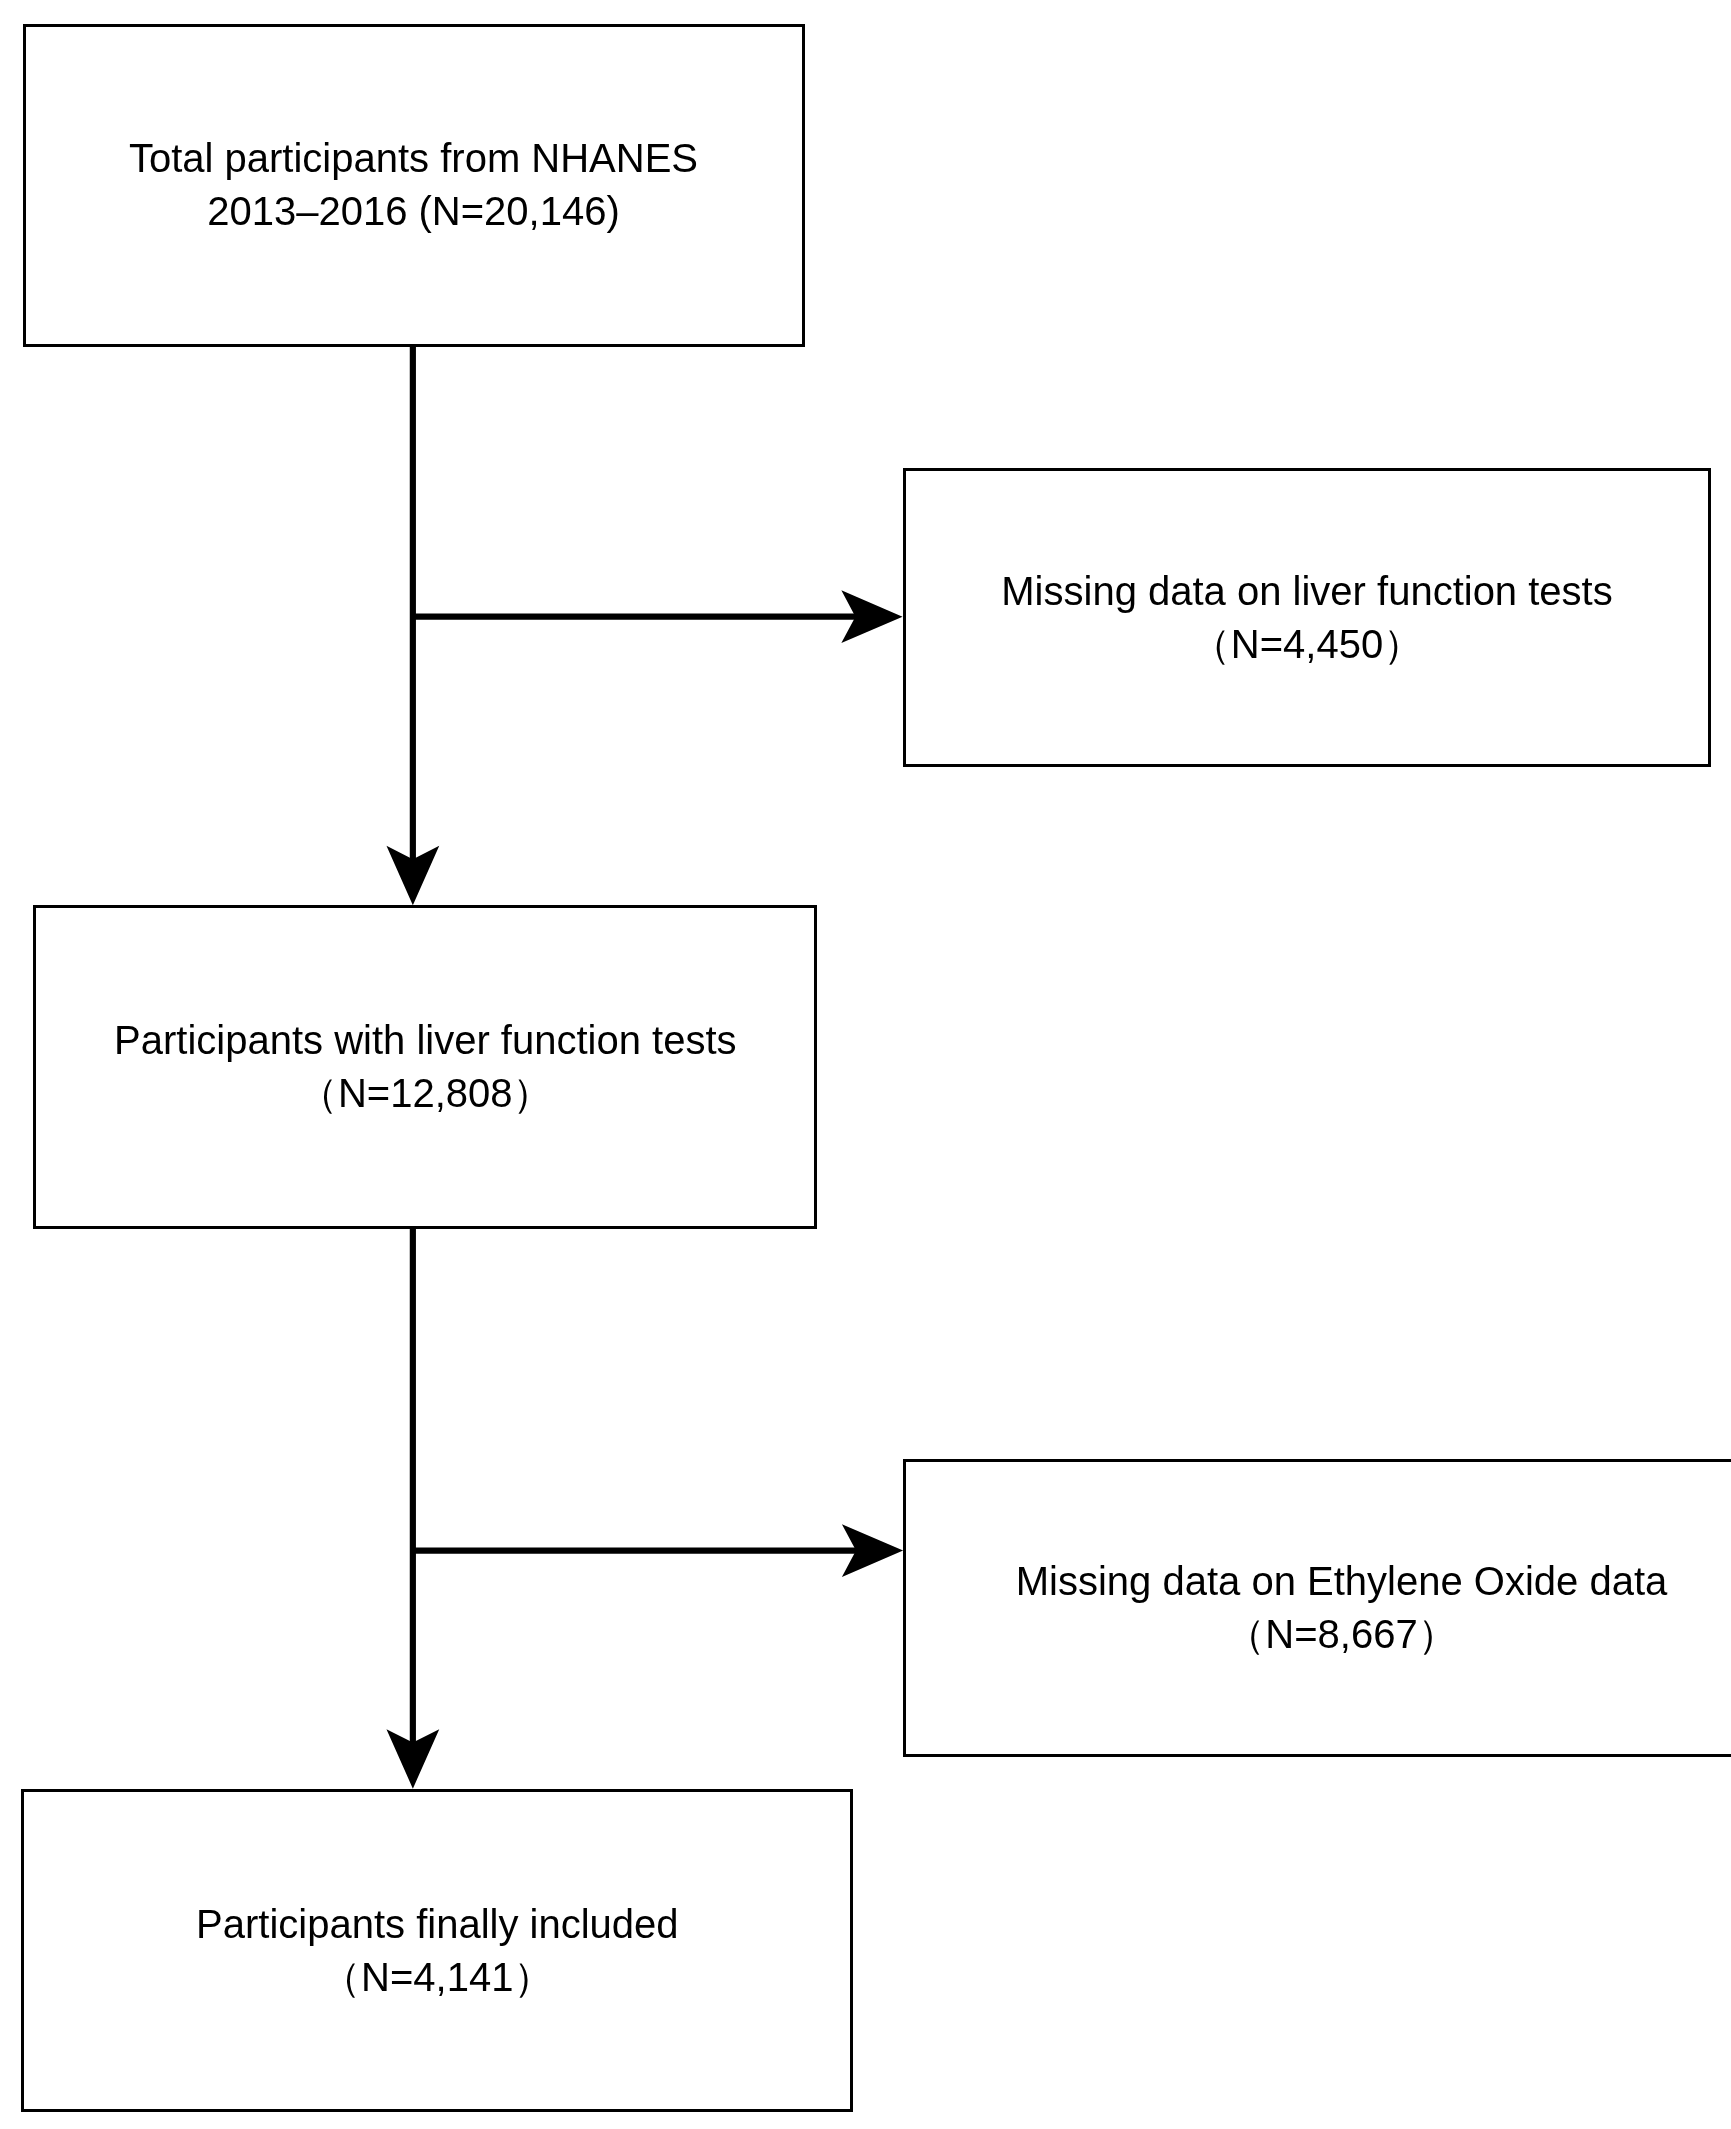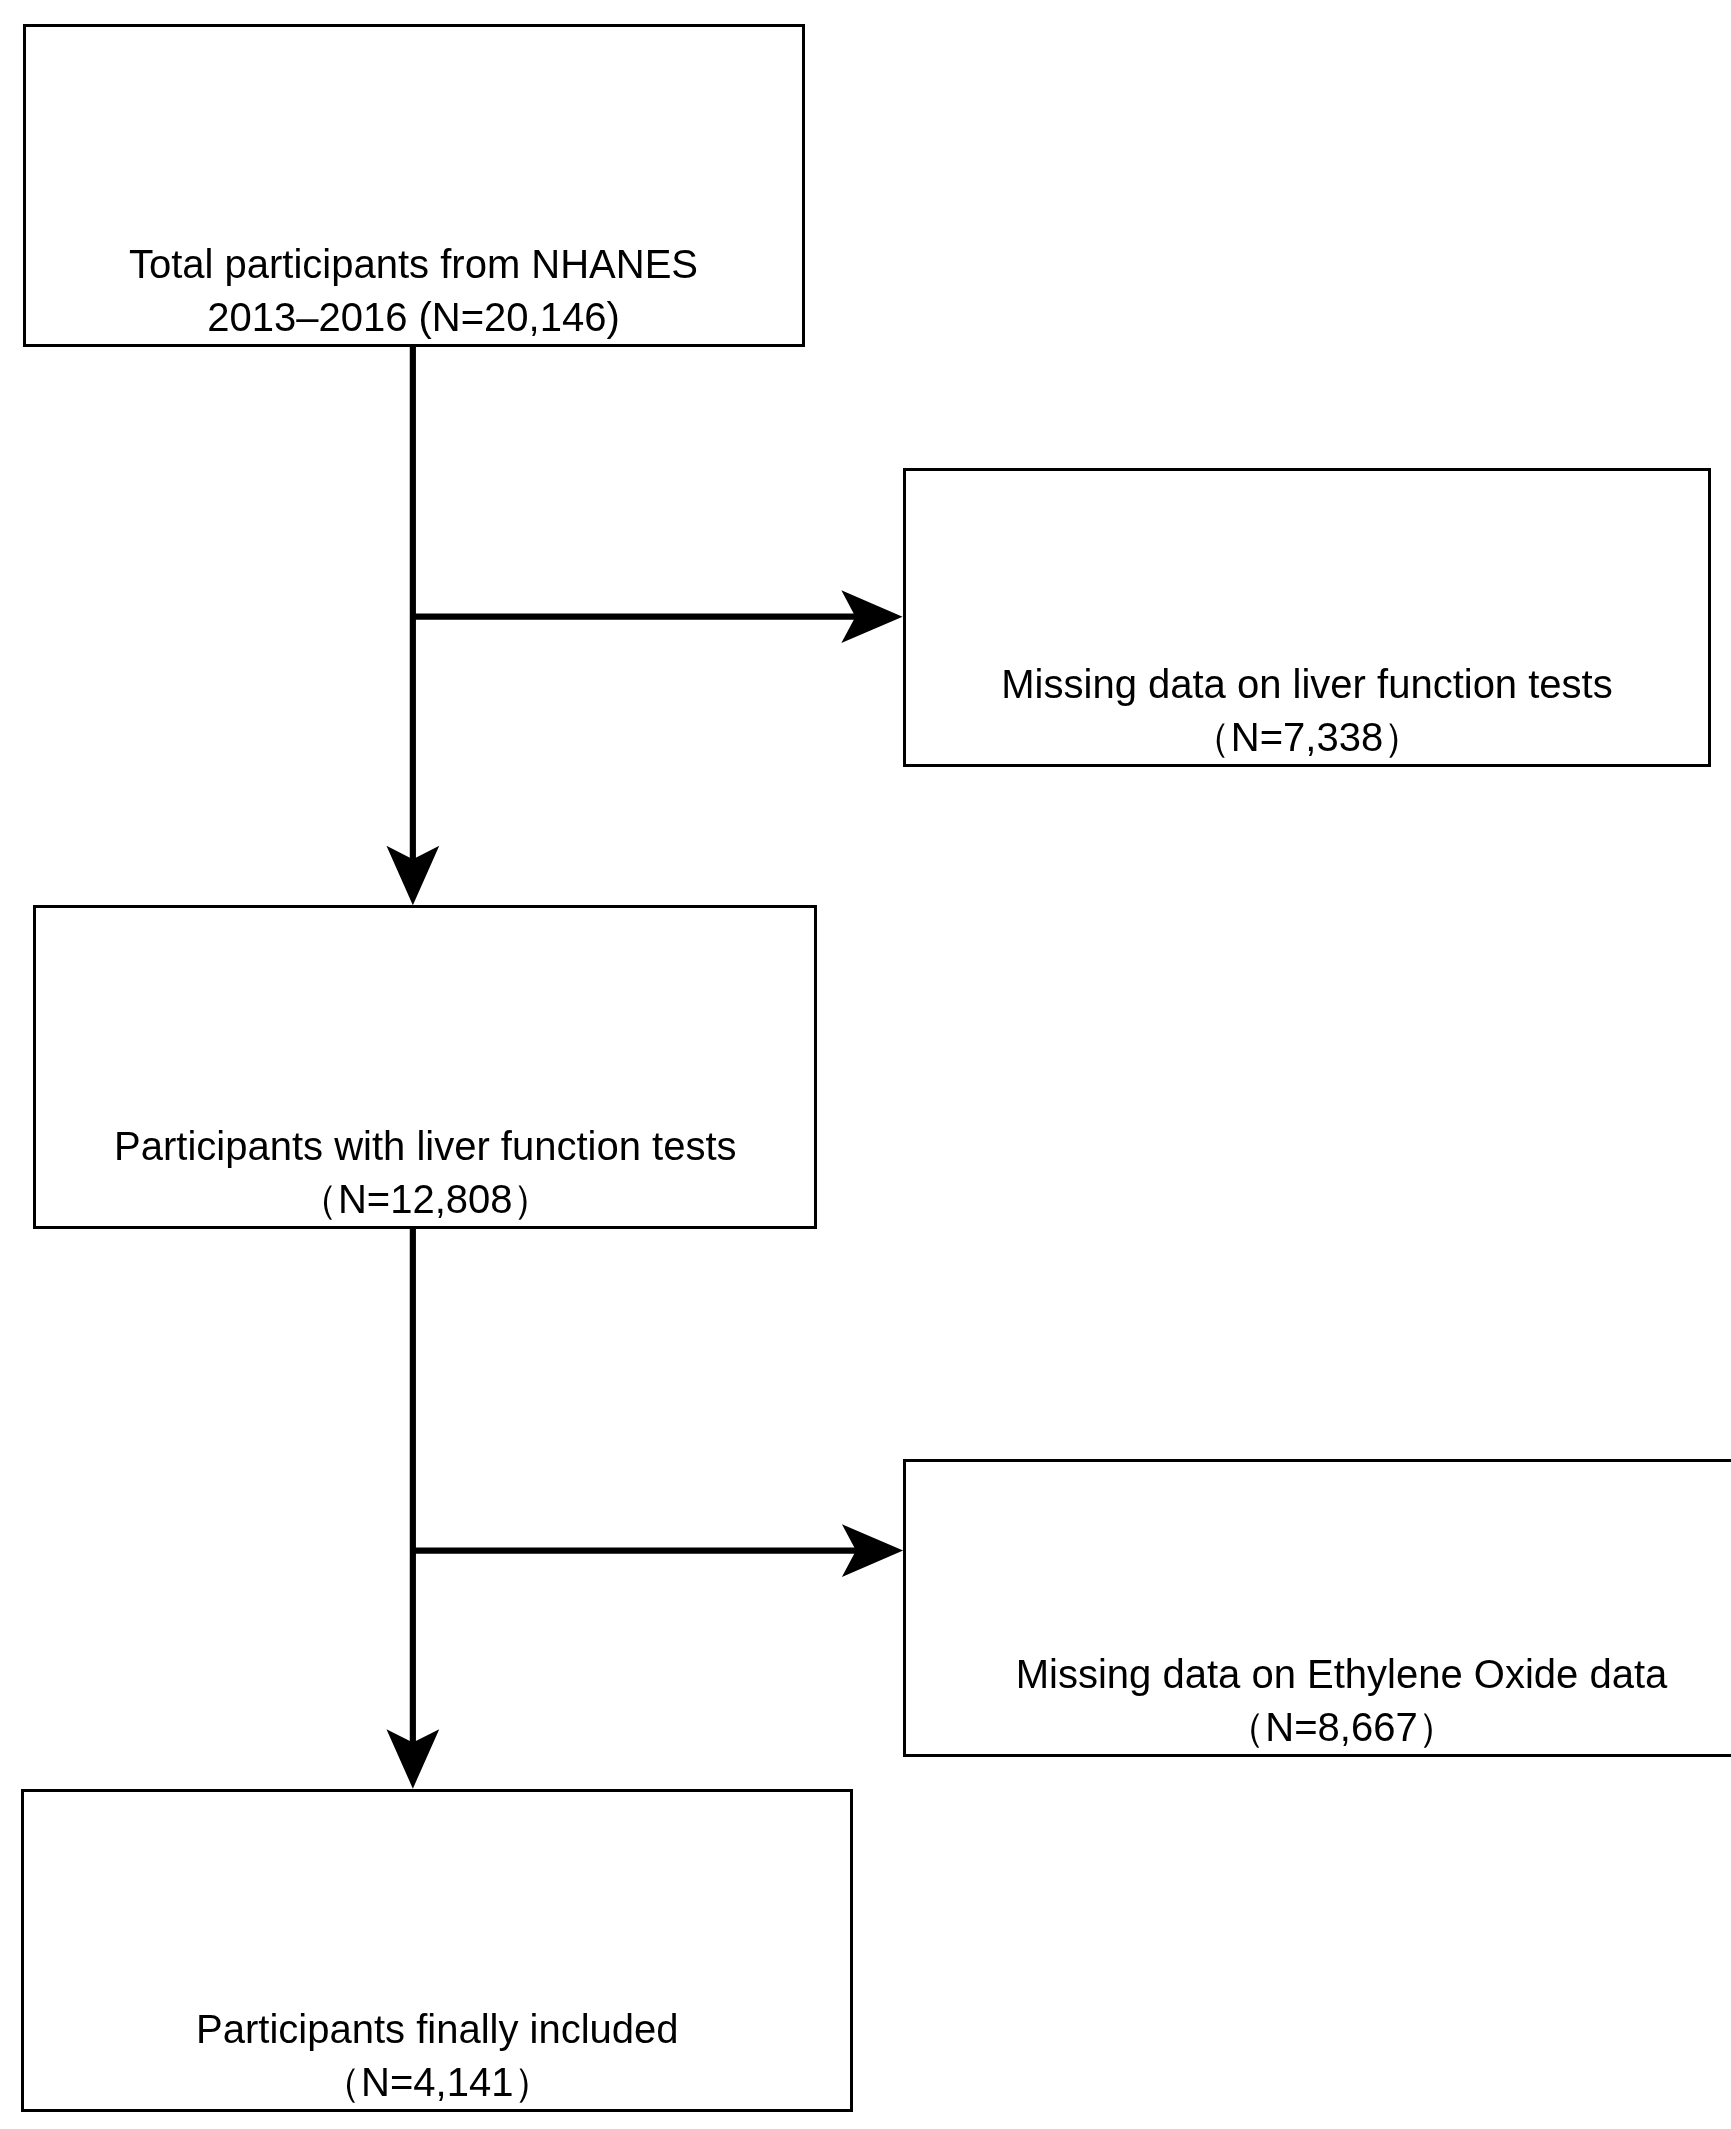--- a/index.html
+++ b/index.html
@@ -26,21 +26,21 @@
     width: 1731px;
     height: 2129px;
     display: block;
   }
   .node-box {
     position: absolute;
     box-sizing: border-box;
     border: 3.9px solid #000000;
     background: #ffffff;
     display: flex;
-    align-items: flex-end;
+    align-items: center;
     justify-content: center;
     text-align: center;
   }
   .node-text {
     display: block;
     font-family: "Liberation Sans", sans-serif;
     font-size: 40px;
     line-height: 1.32;
     color: #000000;
     letter-spacing: 0px;
@@ -82,21 +82,21 @@
     </g>
   </svg>
 
   <div class="node-box" id="node-total">
     <span class="node-text">Total participants from NHANES
 2013–2016 (N=20,146)</span>
   </div>
 
   <div class="node-box" id="node-missing-lft">
     <span class="node-text">Missing data on liver function tests
-（N=7,338）</span>
+（N=4,450）</span>
   </div>
 
   <div class="node-box" id="node-with-lft">
     <span class="node-text">Participants with liver function tests
 （N=12,808）</span>
   </div>
 
   <div class="node-box" id="node-missing-eo">
     <span class="node-text">Missing data on Ethylene Oxide data
 （N=8,667）</span>

